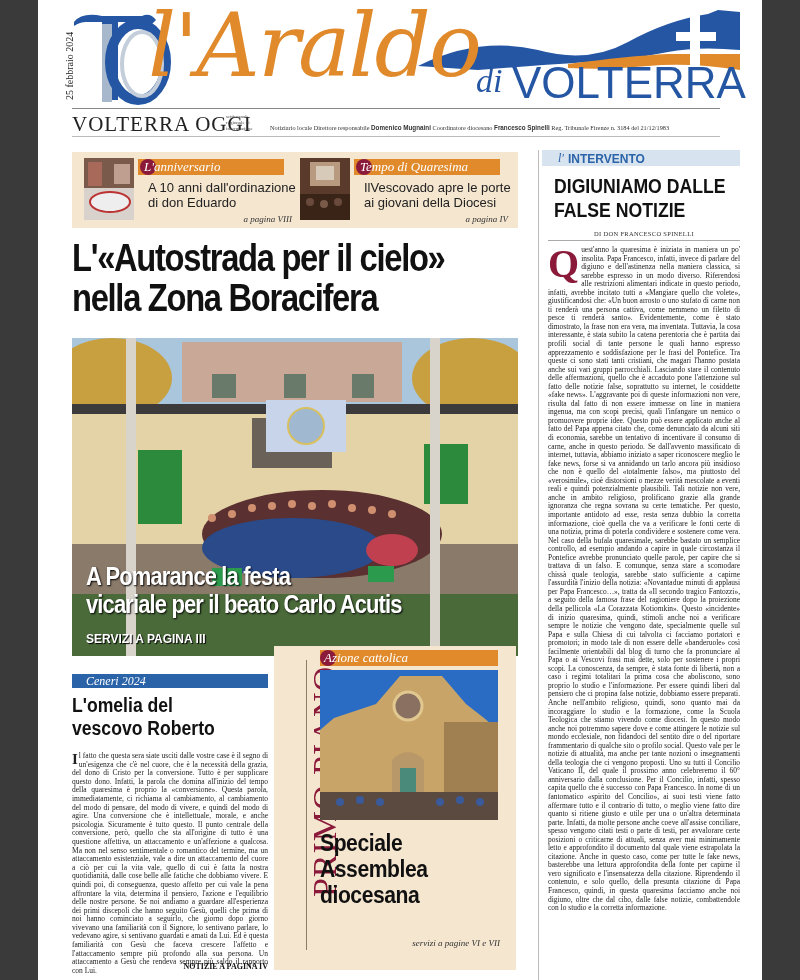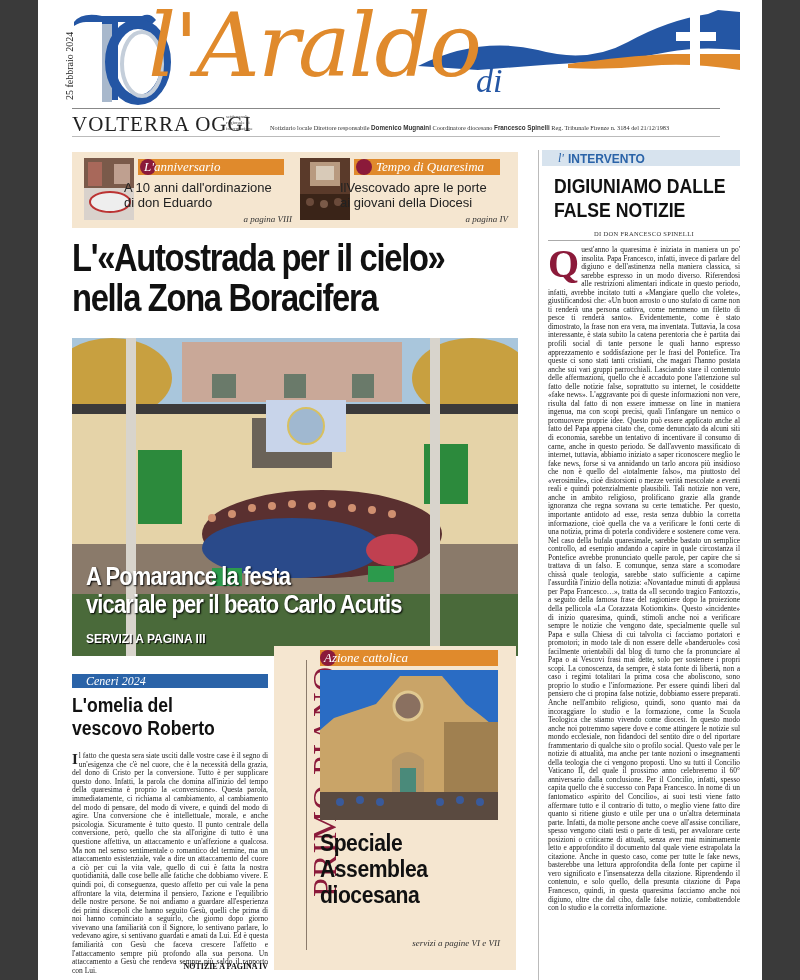--- a/index.html
+++ b/index.html
@@ -21,21 +21,21 @@
   .addr1 b,.addr2 b{font-family:"Liberation Sans",sans-serif;}
   .mast-rule2{position:absolute;left:34px;top:136px;width:648px;height:1px;background:#bbb;}
 
   
   .teasers{position:absolute;left:34px;top:152px;width:446px;height:76px;background:#f5e6d0;}
   .teaser{position:absolute;top:6px;height:66px;}
   .teaser .thumb{position:absolute;left:0;top:0;width:50px;height:62px;}
   .teaser .kicker{position:absolute;left:54px;top:1px;height:16px;background:#e08a2c;color:#fff;font-style:italic;font-size:13px;line-height:16px;padding-left:6px;}
   .teaser .kicker .dot{position:absolute;left:2px;top:0;width:16px;height:16px;border-radius:50%;background:#8b1a3a;}
   .teaser .kicker span.t{position:relative;}
-  .teaser .title{position:absolute;left:40px;top:22px;font-family:"Liberation Sans",sans-serif;font-size:13px;line-height:15px;color:#222;}
+  .teaser .title{position:absolute;left:64px;top:22px;font-family:"Liberation Sans",sans-serif;font-size:13px;line-height:15px;color:#222;}
   .teaser .page-ref{position:absolute;right:4px;bottom:0;font-style:italic;font-size:9px;color:#333;}
 
   
   .headline{position:absolute;left:34px;top:238px;width:460px;font-family:"Liberation Sans",sans-serif;font-weight:bold;font-size:38px;line-height:40px;color:#111;letter-spacing:-1.5px;transform:scaleX(0.86);transform-origin:left top;}
 
   
   .photo{position:absolute;left:34px;top:338px;width:464px;height:318px;overflow:hidden;}
   .photo-caption{position:absolute;left:14px;top:224px;font-family:"Liberation Sans",sans-serif;font-weight:bold;font-size:25px;line-height:28px;color:#fff;text-shadow:1px 1px 2px #000;letter-spacing:-1px;transform:scaleX(0.88);transform-origin:left top;white-space:nowrap;}
   .photo-sub{position:absolute;left:14px;top:294px;font-family:"Liberation Sans",sans-serif;font-weight:bold;font-size:12px;color:#fff;text-shadow:1px 1px 1px #000;}
 
@@ -84,20 +84,21 @@
     </svg>
     <div class="date-vert">25 febbraio 2024</div>
     <svg class="swoosh" viewBox="0 0 330 70">
       <path d="M0 60 Q60 30 120 44 Q170 58 210 36 Q250 14 290 8 L300 4 L322 6 L322 44 Q280 40 250 46 Q210 54 170 56 Q110 60 60 64 Z" fill="#2456a4"></path>
       <path d="M150 58 Q210 50 250 48 L322 48 L322 64 Q270 56 230 60 Q190 64 150 62 Z" fill="#e08a2c"></path>
       <rect x="272" y="0" width="10" height="66" fill="#fff"></rect>
       <rect x="258" y="26" width="40" height="9" fill="#fff"></rect>
     </svg>
     <div class="araldo">l'Araldo</div>
     <div class="di">di</div>
+    <div class="volterra">VOLTERRA</div>
     <div class="mast-rule"></div>
     <div class="toscana">VOLTERRA OGGI</div>
     <div class="tagline-small">settimanale regionale di informazione</div>
     <div class="addr2"><span>Notiziario locale Direttore responsabile </span><b>Domenico Mugnaini</b><span> Coordinatore diocesano </span><b>Francesco Spinelli</b><span> Reg. Tribunale Firenze n. 3184 del 21/12/1983</span></div>
     <div class="mast-rule2"></div>
   </div>
 
   <div class="teasers">
     <div class="teaser" style="left:12px;width:212px;">
       <svg class="thumb" viewBox="0 0 50 62">
@@ -114,21 +115,21 @@
     <div class="teaser" style="left:228px;width:212px;">
       <svg class="thumb" viewBox="0 0 50 62">
         <rect width="50" height="62" fill="#5a3a2a"></rect>
           <rect x="10" y="4" width="30" height="24" fill="#b89a80"></rect>
         <rect x="16" y="8" width="18" height="14" fill="#d8cab8"></rect>
           <rect x="0" y="36" width="50" height="26" fill="#3a2418"></rect>
         <circle cx="10" cy="44" r="4" fill="#6a4a3a"></circle>
           <circle cx="24" cy="46" r="4" fill="#7a5a48"></circle>
           <circle cx="38" cy="44" r="4" fill="#6a4a3a"></circle>
       </svg>
-      <div class="kicker" style="width:140px;text-align:center;"><div class="dot"></div><span class="t">Tempo di Quaresima</span></div>
+      <div class="kicker" style="width:140px;"><div class="dot"></div><span class="t">Tempo di Quaresima</span></div>
       <div class="title"><span>IlVescovado apre le porte</span><br><span>ai giovani della Diocesi</span></div>
       <div class="page-ref" style="top:56px;margin-left:22px;">a pagina IV</div>
     </div>
   </div>
 
   <div class="headline"><span>L'«Autostrada per il cielo»</span><br><span>nella Zona Boracifera</span></div>
 
   <div class="photo">
     <svg width="446" height="318" viewBox="0 0 446 318">
       <rect width="446" height="318" fill="#a9c6dc"></rect>

